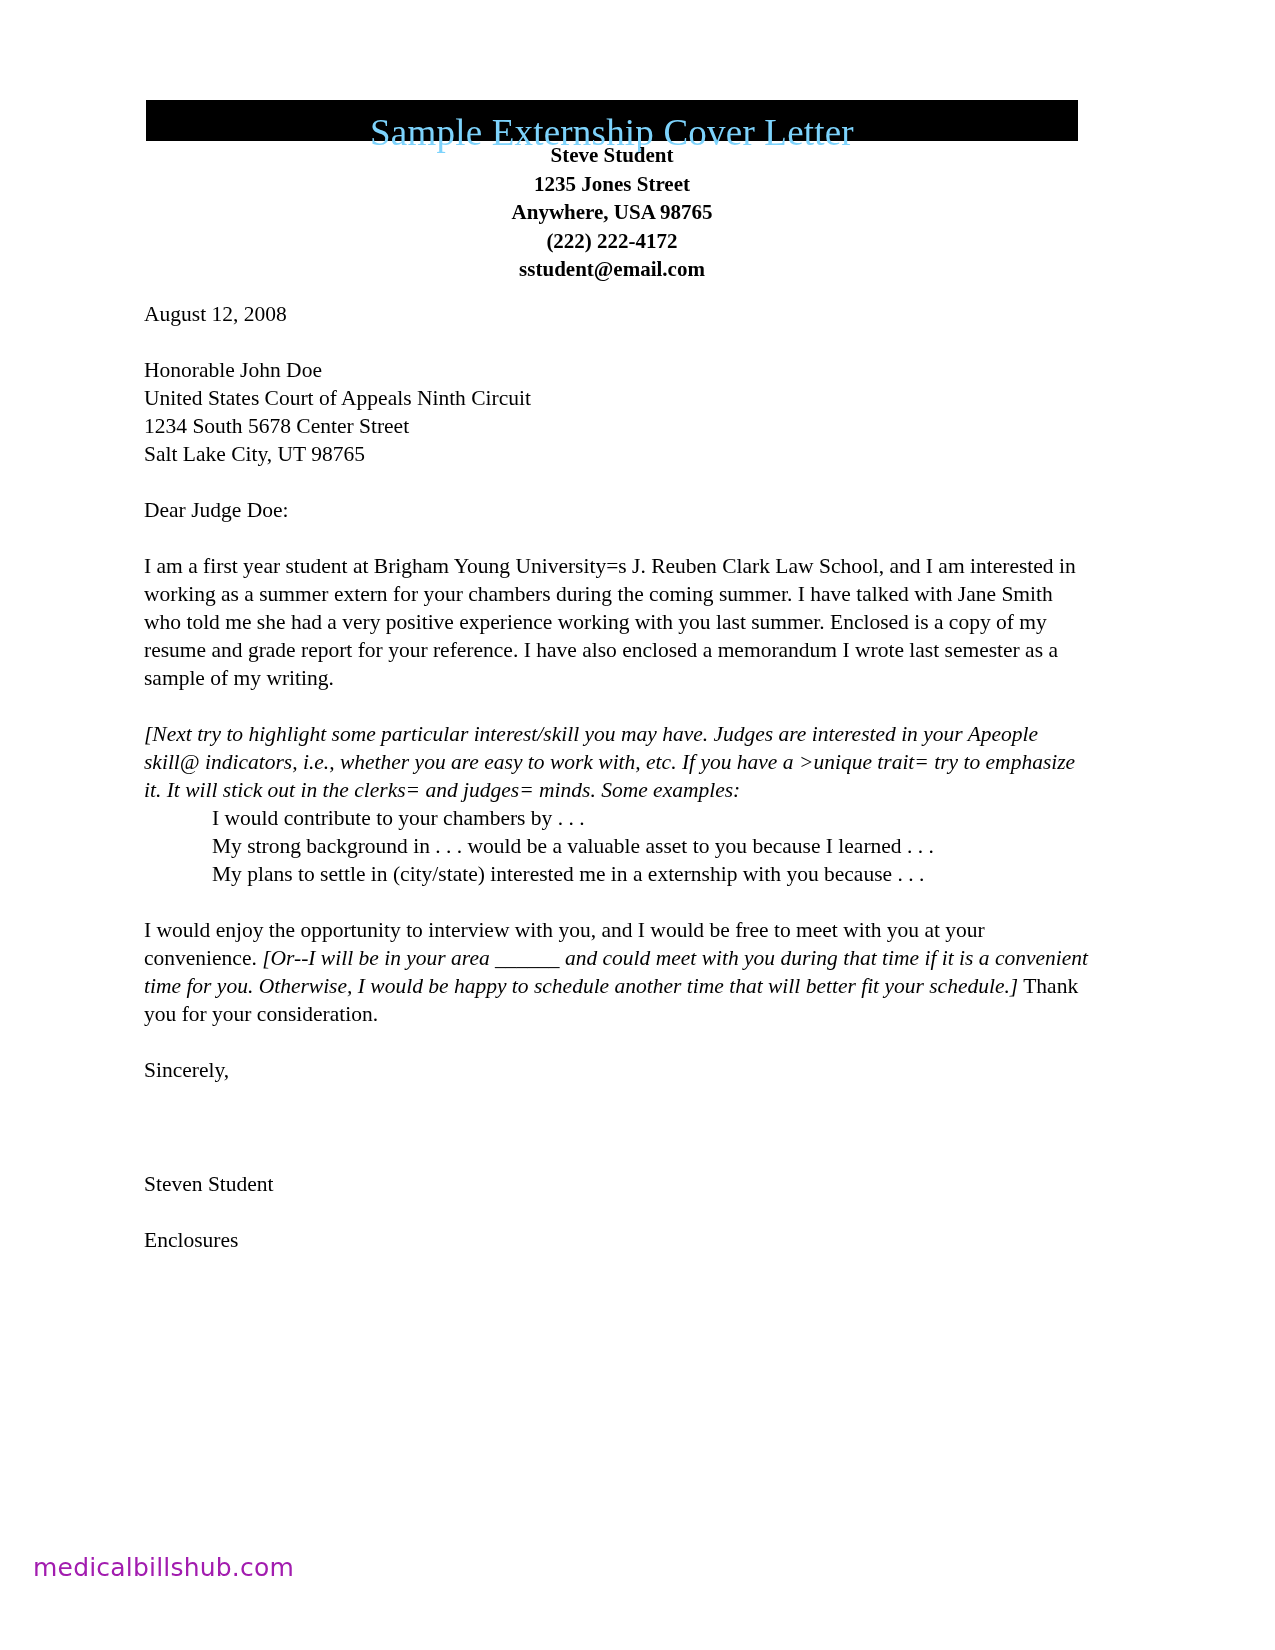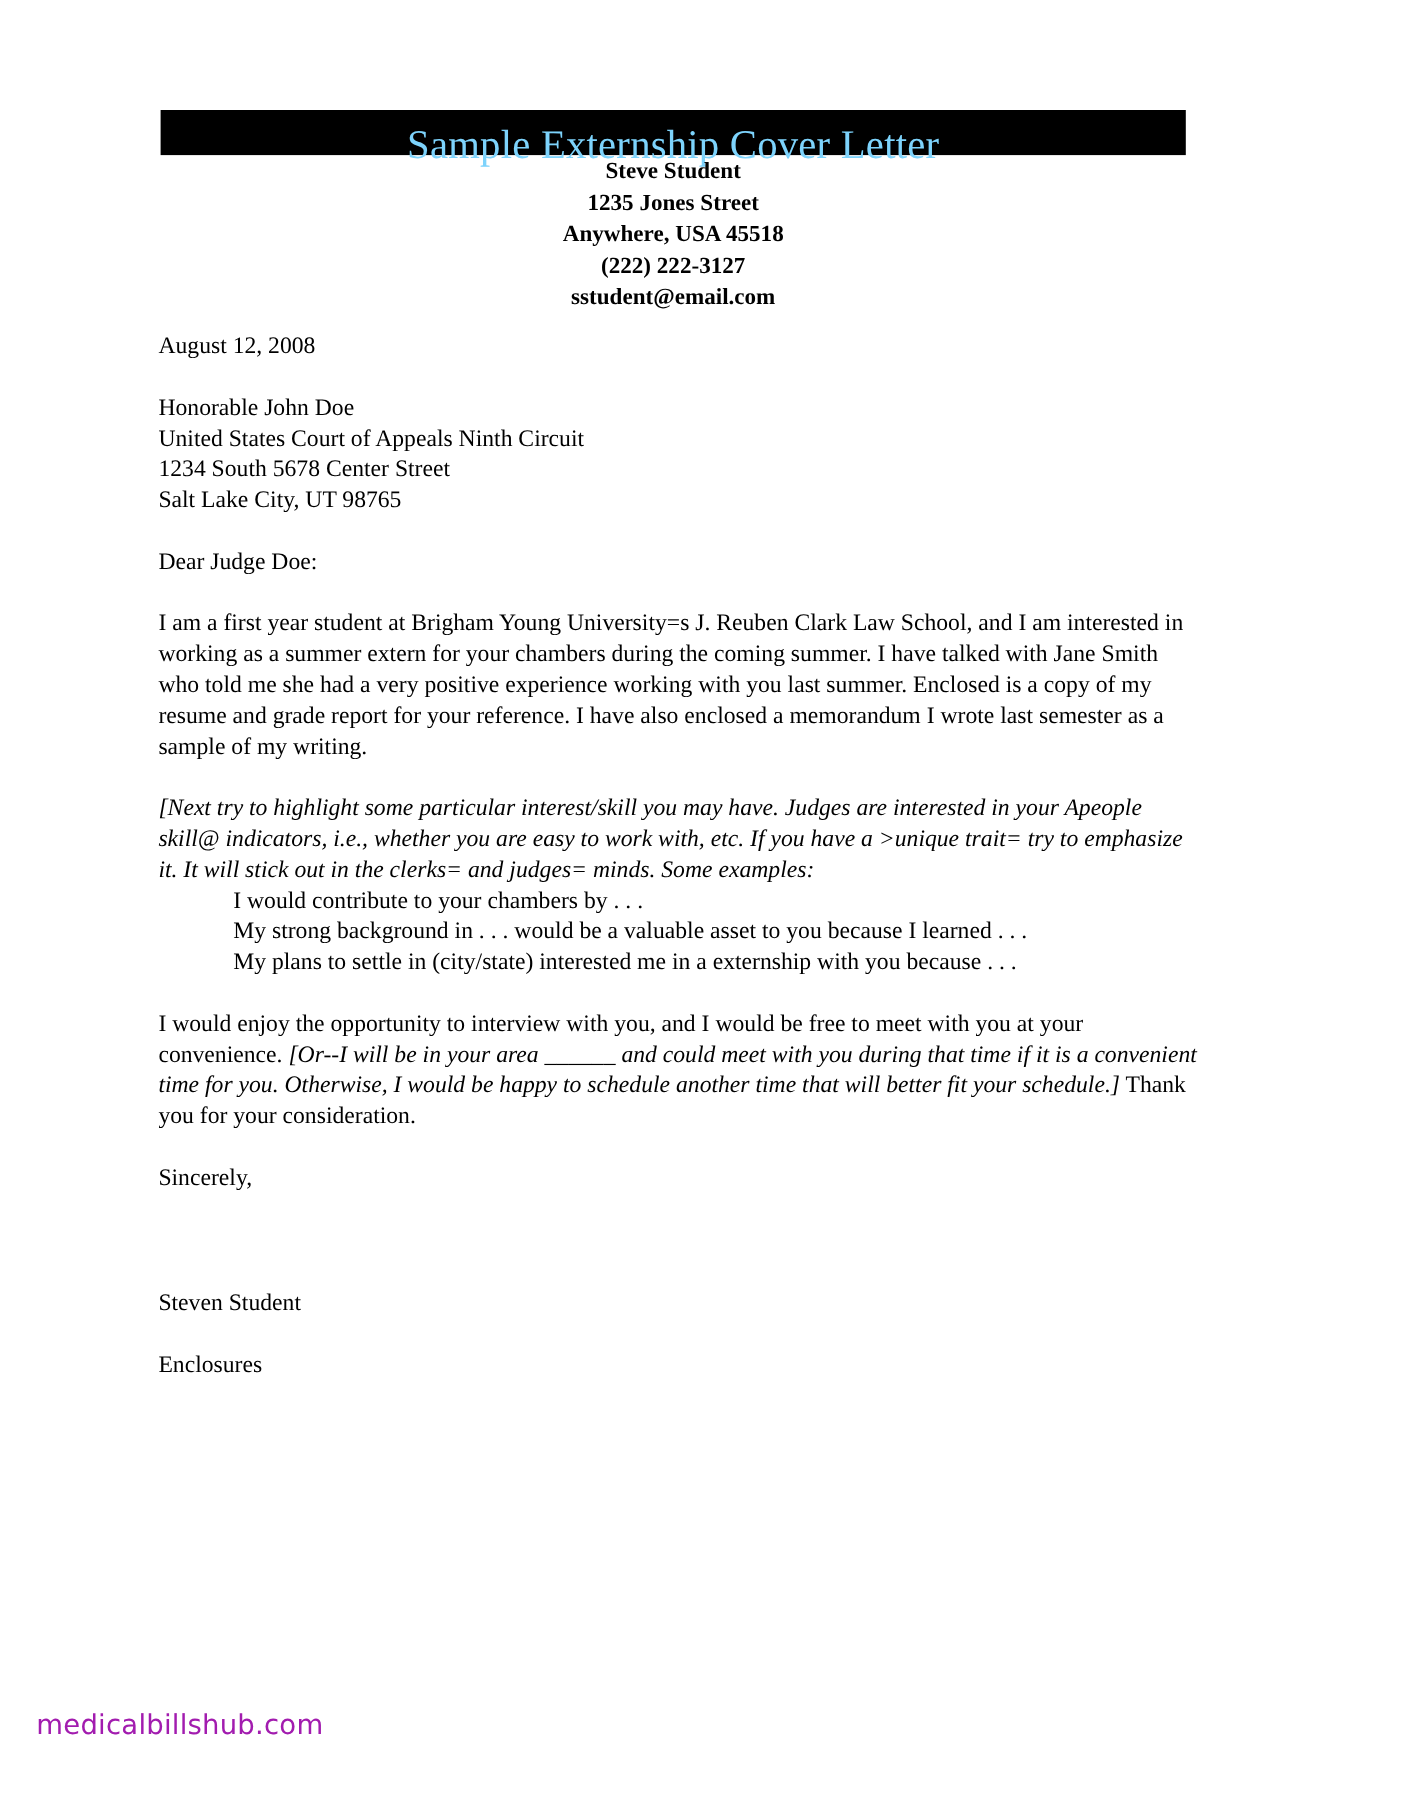--- a/index.html
+++ b/index.html
@@ -114,22 +114,22 @@
 
 <div class="page">
 
   <div class="title-bar">
     <span class="title-text">Sample Externship Cover Letter</span>
   </div>
 
   <div class="sender-block">
     <div class="sender-line">Steve Student</div>
     <div class="sender-line">1235 Jones Street</div>
-    <div class="sender-line">Anywhere, USA 45518</div>
-    <div class="sender-line">(222) 222-3127</div>
+    <div class="sender-line">Anywhere, USA 98765</div>
+    <div class="sender-line">(222) 222-4172</div>
     <div class="sender-line">sstudent@email.com</div>
   </div>
 
   <div class="letter-body">
 
     <p class="para">August 12, 2008</p>
 
     <div class="gap-md"></div>
 
     <div class="block-lines">

